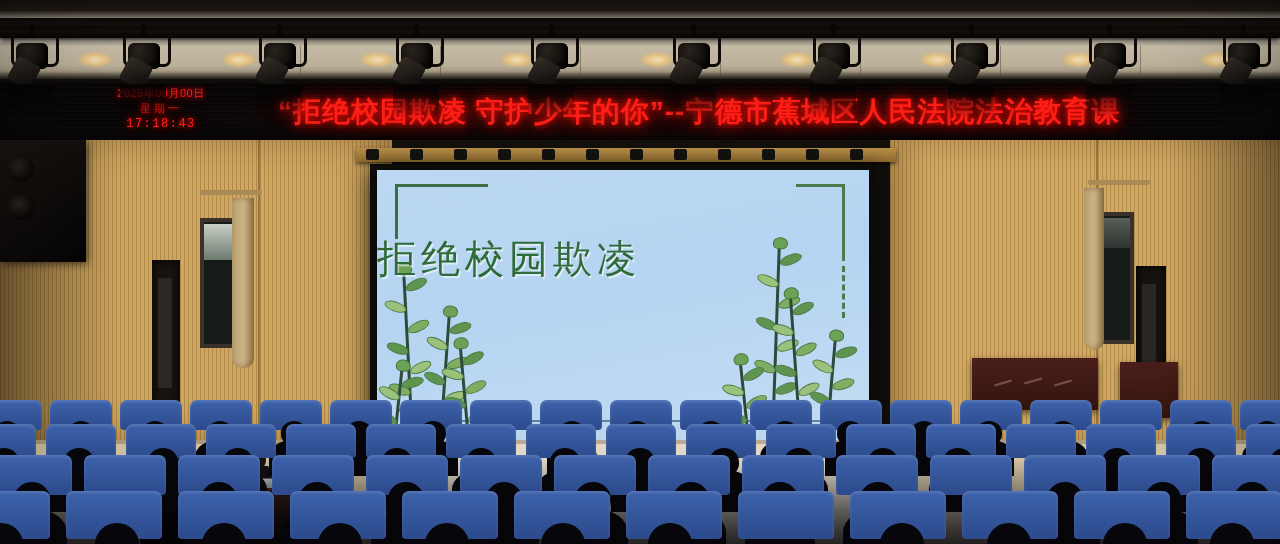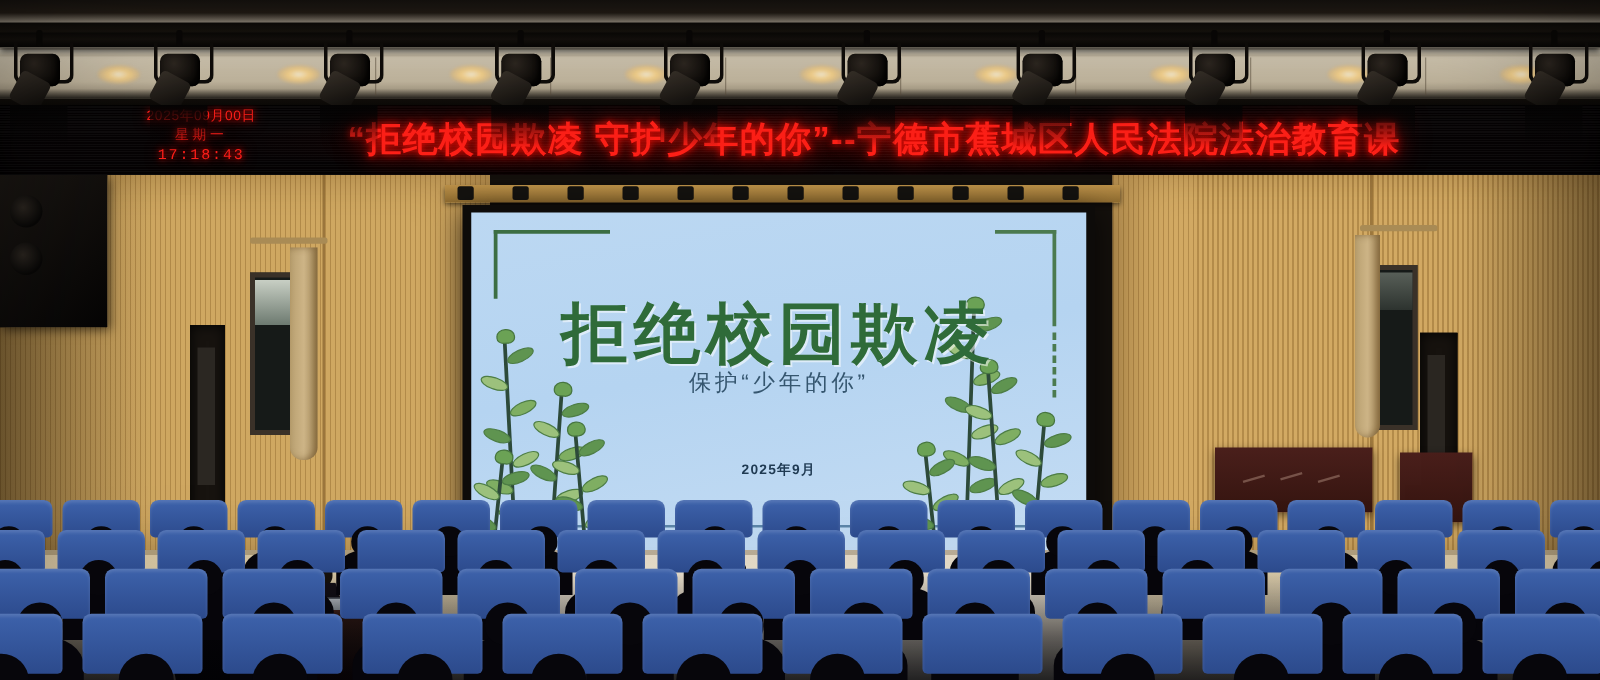--- a/index.html
+++ b/index.html
@@ -74,22 +74,22 @@
     padding:5px;box-sizing:border-box;box-shadow:0 6px 22px rgba(0,0,0,.75);}
   .screen{position:absolute;left:377px;top:30px;width:492px;height:270px;
     background:linear-gradient(170deg,#bcd8f2 0%,#b5d4f1 45%,#c4dcf3 100%);overflow:hidden;}
   .scr-border-tl{position:absolute;left:18px;top:14px;width:90px;height:52px;
     border-left:3px solid #3c6e43;border-top:3px solid #3c6e43;}
   .scr-border-tr{position:absolute;right:24px;top:14px;width:46px;height:74px;
     border-right:3px solid #4b7a4f;border-top:3px solid #4b7a4f;}
   .scr-border-rd{position:absolute;right:24px;top:96px;width:0;height:52px;
     border-right:3px dashed #4b7a4f;}
   .scr-border-bot{position:absolute;left:34px;right:20px;bottom:18px;height:0;border-top:2px solid #5b85a8;}
-  .scr-title{position:absolute;left:0;right:0;top:62px;text-align:center;color:#2f6b39;
-    font-size:53px;font-weight:bold;letter-spacing:5px;
+  .scr-title{position:absolute;left:0;right:0;top:62px;color:#2f6b39;
+    font-size:39px;font-weight:normal;letter-spacing:5px;
     text-shadow:1.5px 1.5px 0 rgba(255,255,255,.55);}
   .scr-sub{position:absolute;left:0;right:0;top:124px;text-align:center;color:#35566f;
     font-size:18px;letter-spacing:3px;}
   .scr-org{position:absolute;left:0;right:0;top:180px;text-align:center;color:#1f3a52;
     font-size:11px;font-weight:bold;letter-spacing:1.5px;}
   .scr-date{position:absolute;left:0;right:0;top:198px;text-align:center;color:#1f3a52;
     font-size:11px;font-weight:bold;letter-spacing:1px;}
 
   
   .plant{position:absolute;bottom:0;}
@@ -405,22 +405,20 @@
           </div>
           <div class="stem" style="left: 10px; height: 80px; transform: rotate(-6deg); transform-origin: center bottom;">
             <div class="bud" style="left: -5px; top: -7px;"></div>
             <div class="leaf dk" style="left: 2px; top: 10px; transform: rotate(-22deg);"></div>
             <div class="leaf lt" style="left: -20px; top: 24px; transform: rotate(22deg);"></div>
             <div class="leaf" style="left: 2px; top: 38px; transform: rotate(-22deg);"></div>
             <div class="leaf dk" style="left: -20px; top: 52px; transform: rotate(22deg);"></div>
           </div>
         </div>
       <div class="scr-title">拒绝校园欺凌</div>
-      <div class="scr-sub">保护“少年的你”</div>
-      <div class="scr-date">2025年9月</div>
     </div>
 
     <div class="stage-floor"></div>
     <div class="stage-floor-l"></div>
     <div class="stage-floor-r"></div>
     <div class="stage-edge"></div>
 
     <div class="person-head"></div>
     <div class="person-body"></div>
     <div class="handmic"></div>

